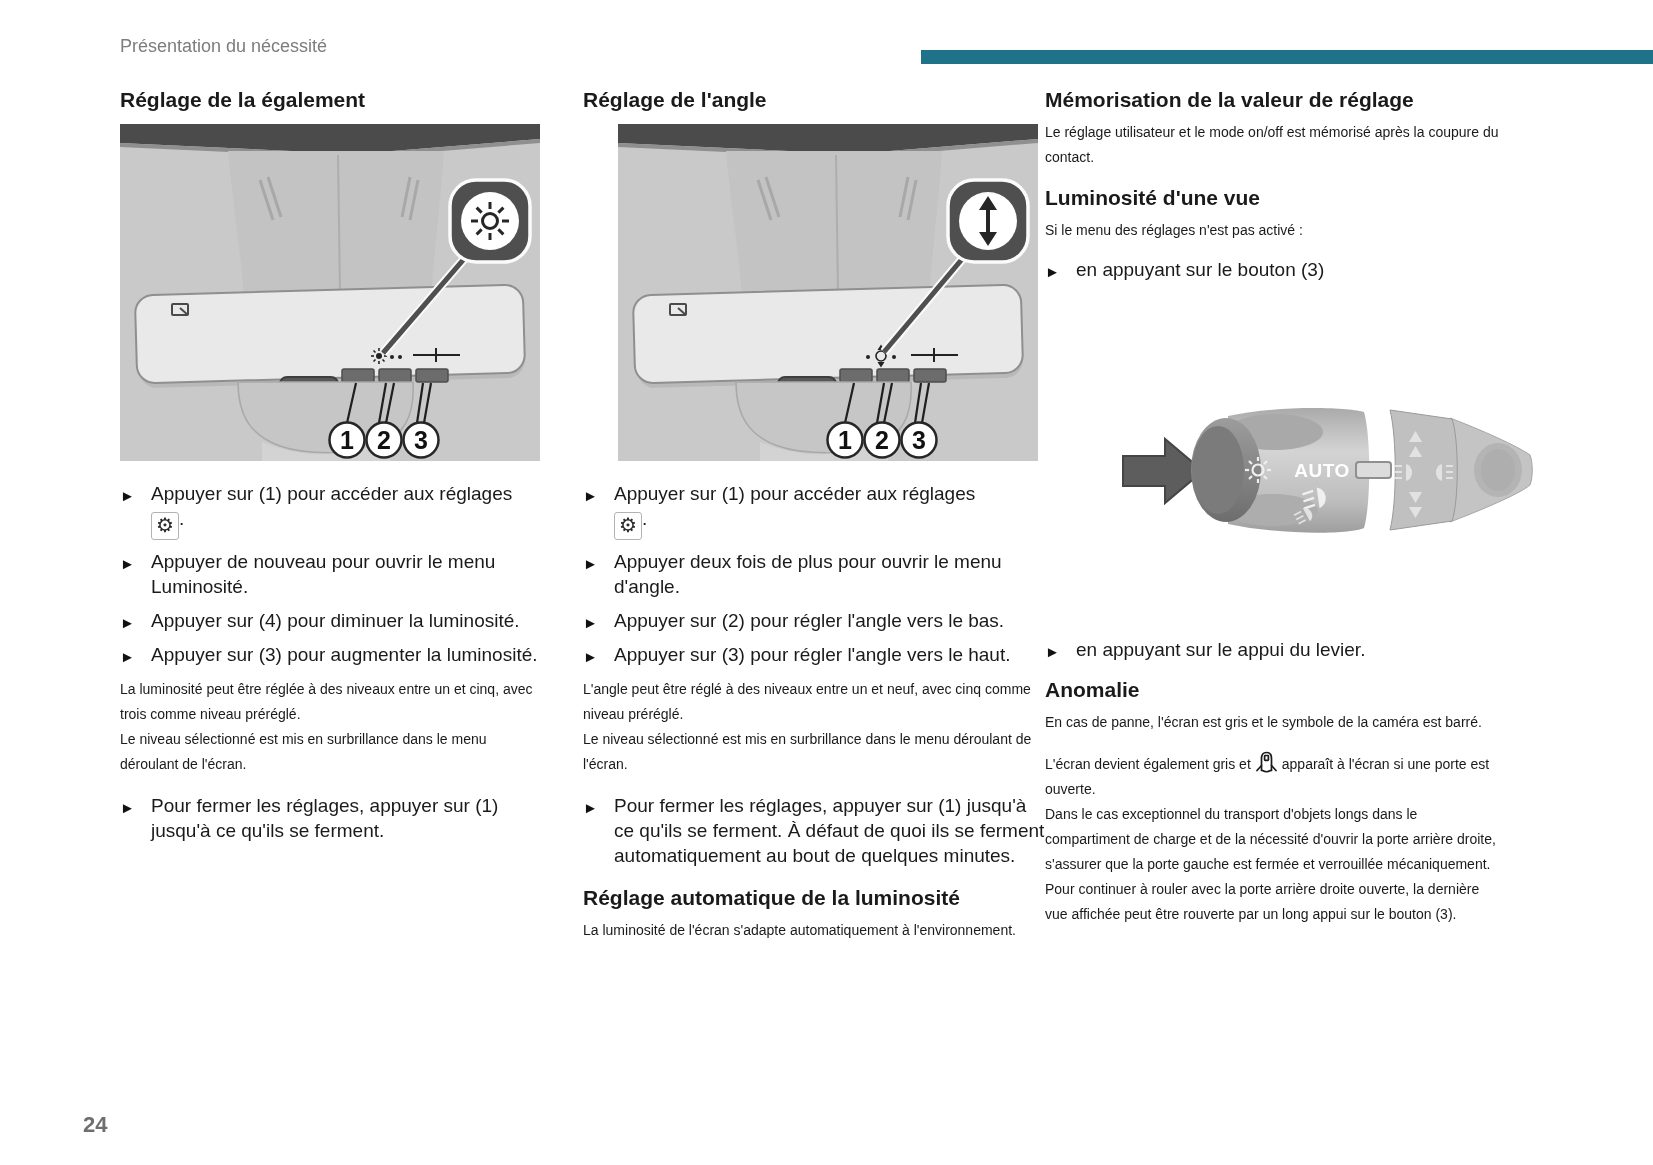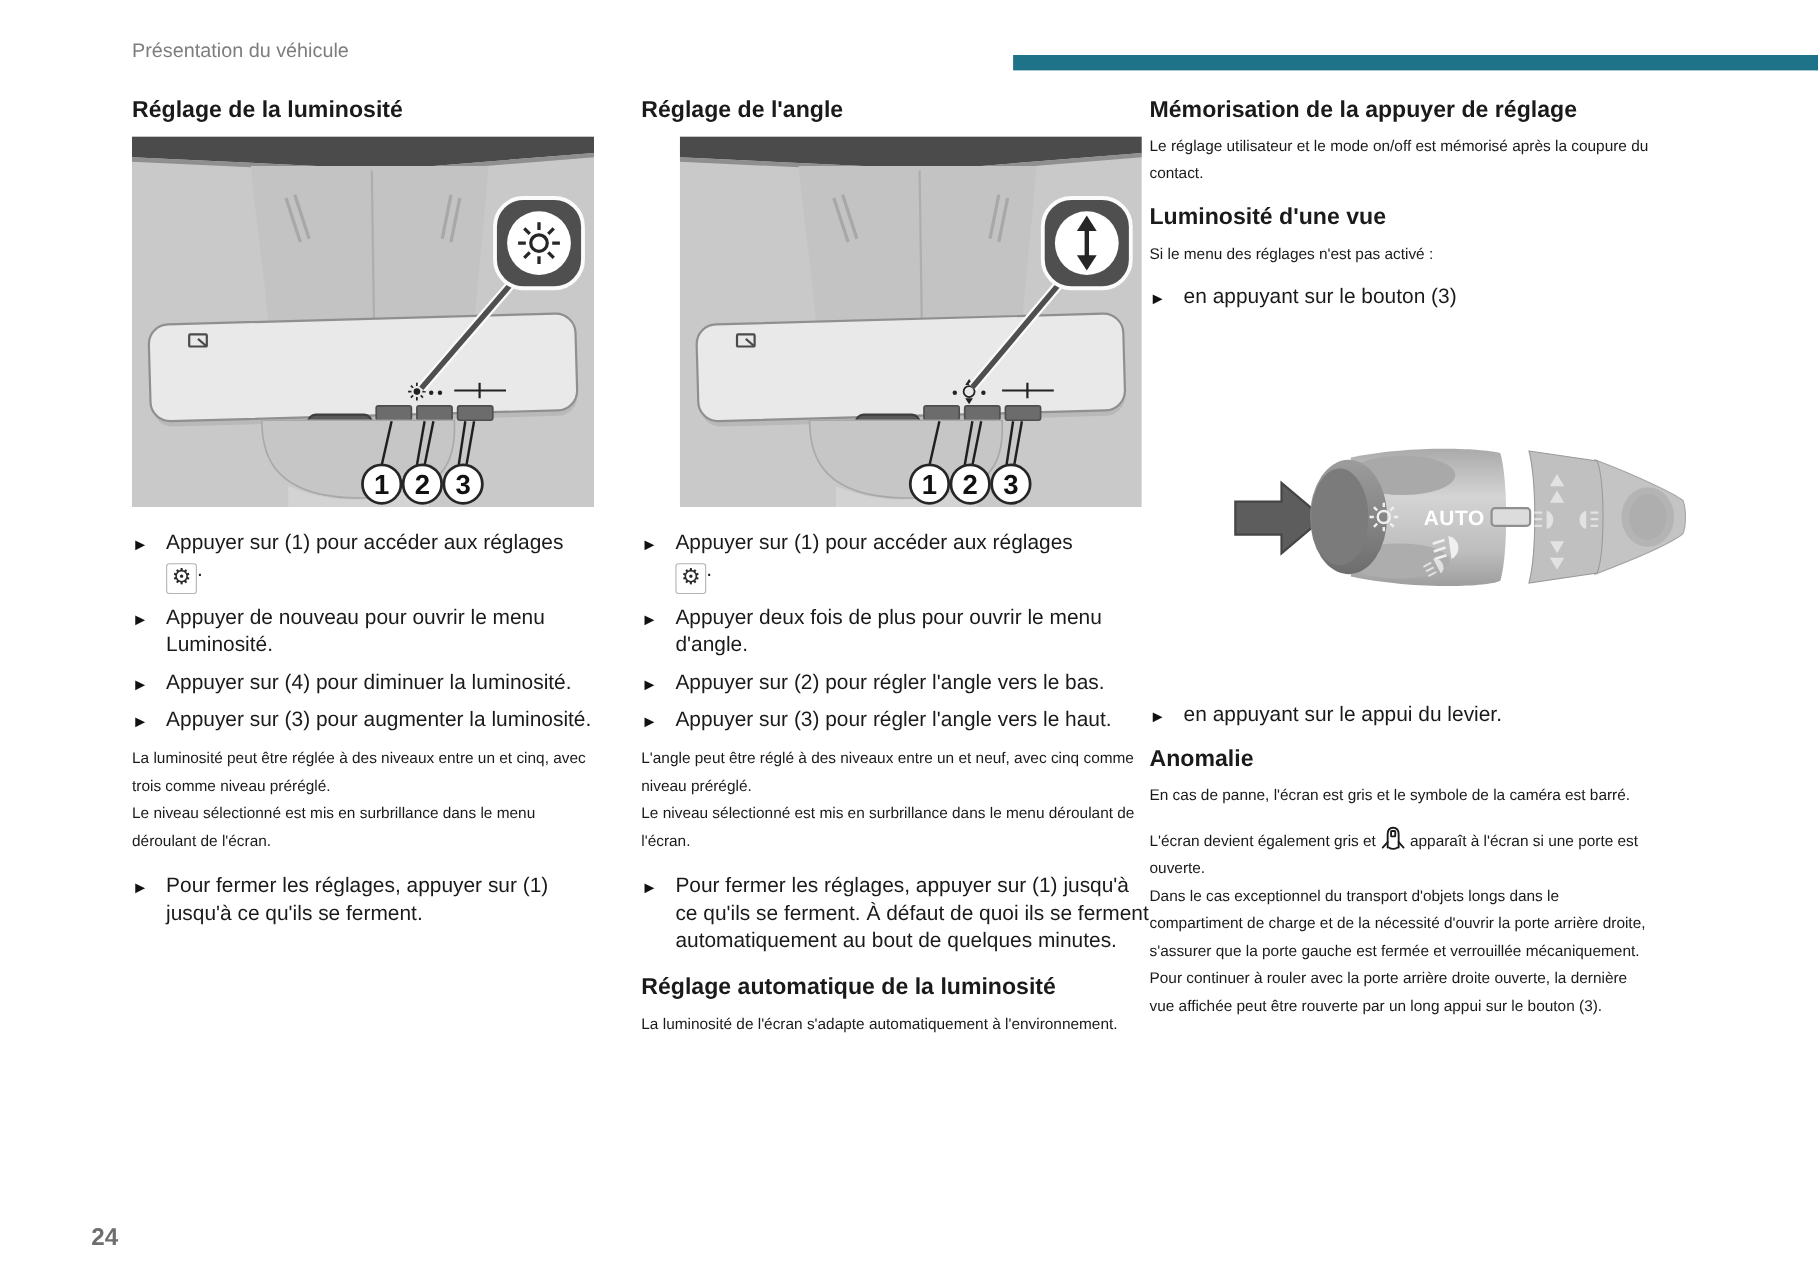--- a/index.html
+++ b/index.html
@@ -25,25 +25,25 @@
   .m-t8{margin-top:8px;}  .m-t10{margin-top:10px;}
   .m-t14{margin-top:14px;} .m-t16{margin-top:16px;} .m-t18{margin-top:18px;}
   .fig-stalk{margin:100px 0 0 15px;display:block;}
   .after-stalk{margin-top:70px;}
   .page-number{position:absolute;left:55px;top:1112px;font-size:22px;font-weight:700;color:#6e6e6e;margin-left:28px;}
   .door-icon-svg{vertical-align:-5px;margin:0 4px;}
 </style>
 </head>
 <body>
 
-<div class="breadcrumb">Présentation du véhicule</div>
+<div class="breadcrumb">Présentation du nécessité</div>
 <div class="accent-bar"></div>
 
 <div class="col col1">
-  <h2 class="sec-title">Réglage de la luminosité</h2>
+  <h2 class="sec-title">Réglage de la également</h2>
 
   <svg class="fig" width="420" height="337" viewBox="0 0 420 337">
     <rect width="420" height="337" fill="#c9c9c9"></rect>
     <polygon points="0,0 420,0 420,15 235,30 0,19" fill="#4b4b4b"></polygon>
     <polygon points="0,19 235,30 420,15 420,19 235,34 0,23" fill="#8f8f8f"></polygon>
     <path d="M108,27 C112,72 120,122 124,172 L311,172 C315,122 321,72 324,27 Z" fill="#c3c3c3"></path>
     <line x1="218" y1="31" x2="220" y2="170" stroke="#aeaeae" stroke-width="2"></line>
     <path d="M140,56 l13,40 M148,53 l13,40" stroke="#a8a8a8" stroke-width="3" fill="none"></path>
     <path d="M290,53 l-8,40 M298,56 l-8,40" stroke="#a8a8a8" stroke-width="3" fill="none"></path>
     <g transform="rotate(-1.6 210 210)">
@@ -234,21 +234,21 @@
   <div class="bullet m-t16">
     <span class="marker">►</span>
     <span>Pour fermer les réglages, appuyer sur (1) jusqu'à ce qu'ils se ferment. À défaut de quoi ils se ferment automatiquement au bout de quelques minutes.</span>
   </div>
 
   <h2 class="sec-title m-t18">Réglage automatique de la luminosité</h2>
   <div class="para m-t8">La luminosité de l'écran s'adapte automatiquement à l'environnement.</div>
 </div>
 
 <div class="col col3">
-  <h2 class="sec-title">Mémorisation de la appuyer de réglage</h2>
+  <h2 class="sec-title">Mémorisation de la valeur de réglage</h2>
   <div class="para m-t8">Le réglage utilisateur et le mode on/off est mémorisé après la coupure du contact.</div>
 
   <h2 class="sec-title m-t16">Luminosité d'une vue</h2>
   <div class="para m-t8">Si le menu des réglages n'est pas activé :</div>
 
   <div class="bullet m-t14">
     <span class="marker">►</span>
     <span>en appuyant sur le bouton (3)</span>
   </div>
 

